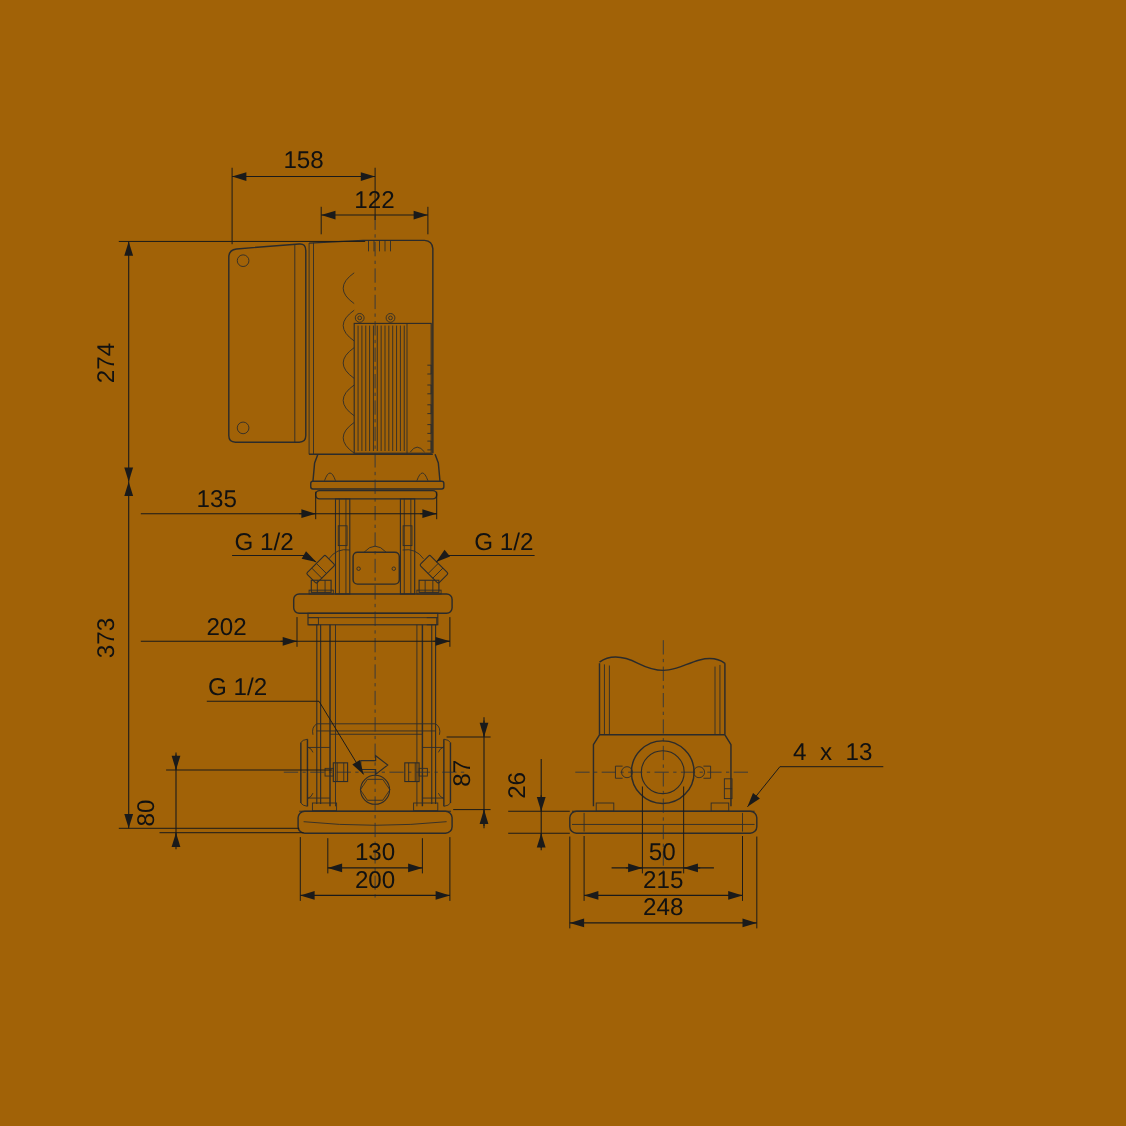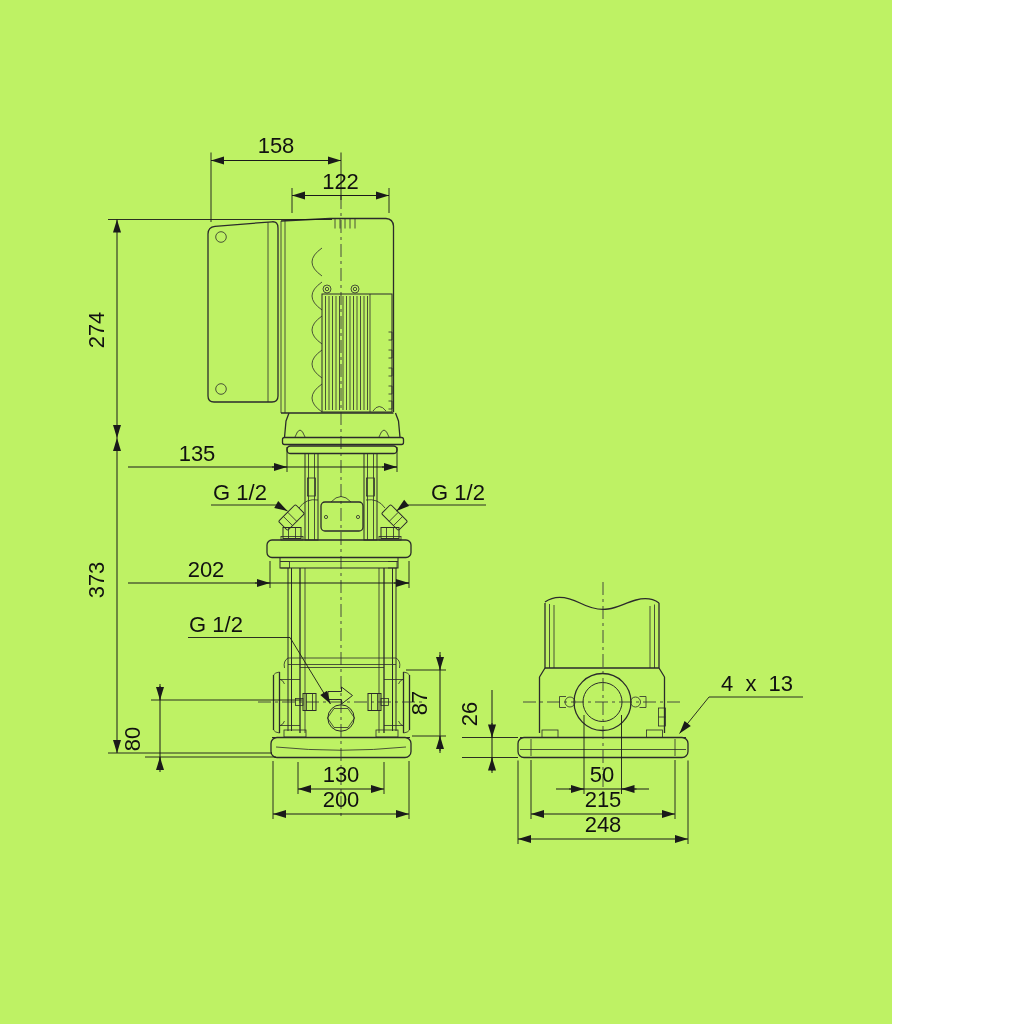--- a/index.html
+++ b/index.html
@@ -1,16 +1,16 @@
 <!DOCTYPE html>
 <html><head>
 <meta charset="utf-8">
 <style>
   html,body{margin:0;padding:0;background:#ffffff;}
-  .stage{width:892px;height:1024px;background:#bef264;position:relative;font-family:"Liberation Sans",sans-serif;}
+  .stage{width:1024px;height:1024px;background:#a16207;position:relative;font-family:"Liberation Sans",sans-serif;}
   svg{display:block;}
   svg text{font-family:"Liberation Sans",sans-serif;font-size:22px;fill:#111;}
   .out{stroke:#2b2b2b;stroke-width:1.3;fill:none;stroke-linejoin:round;}
   .thin{stroke:#2b2b2b;stroke-width:0.8;fill:none;}
   .med{stroke:#2b2b2b;stroke-width:1;fill:none;}
   .dim{stroke:#1a1a1a;stroke-width:1;fill:none;}
   .ext{stroke:#1a1a1a;stroke-width:0.9;fill:none;}
   .cl{stroke:#3a3a3a;stroke-width:0.9;fill:none;stroke-dasharray:13 4 3 4;}
   .pre{white-space:pre;}
 </style>

